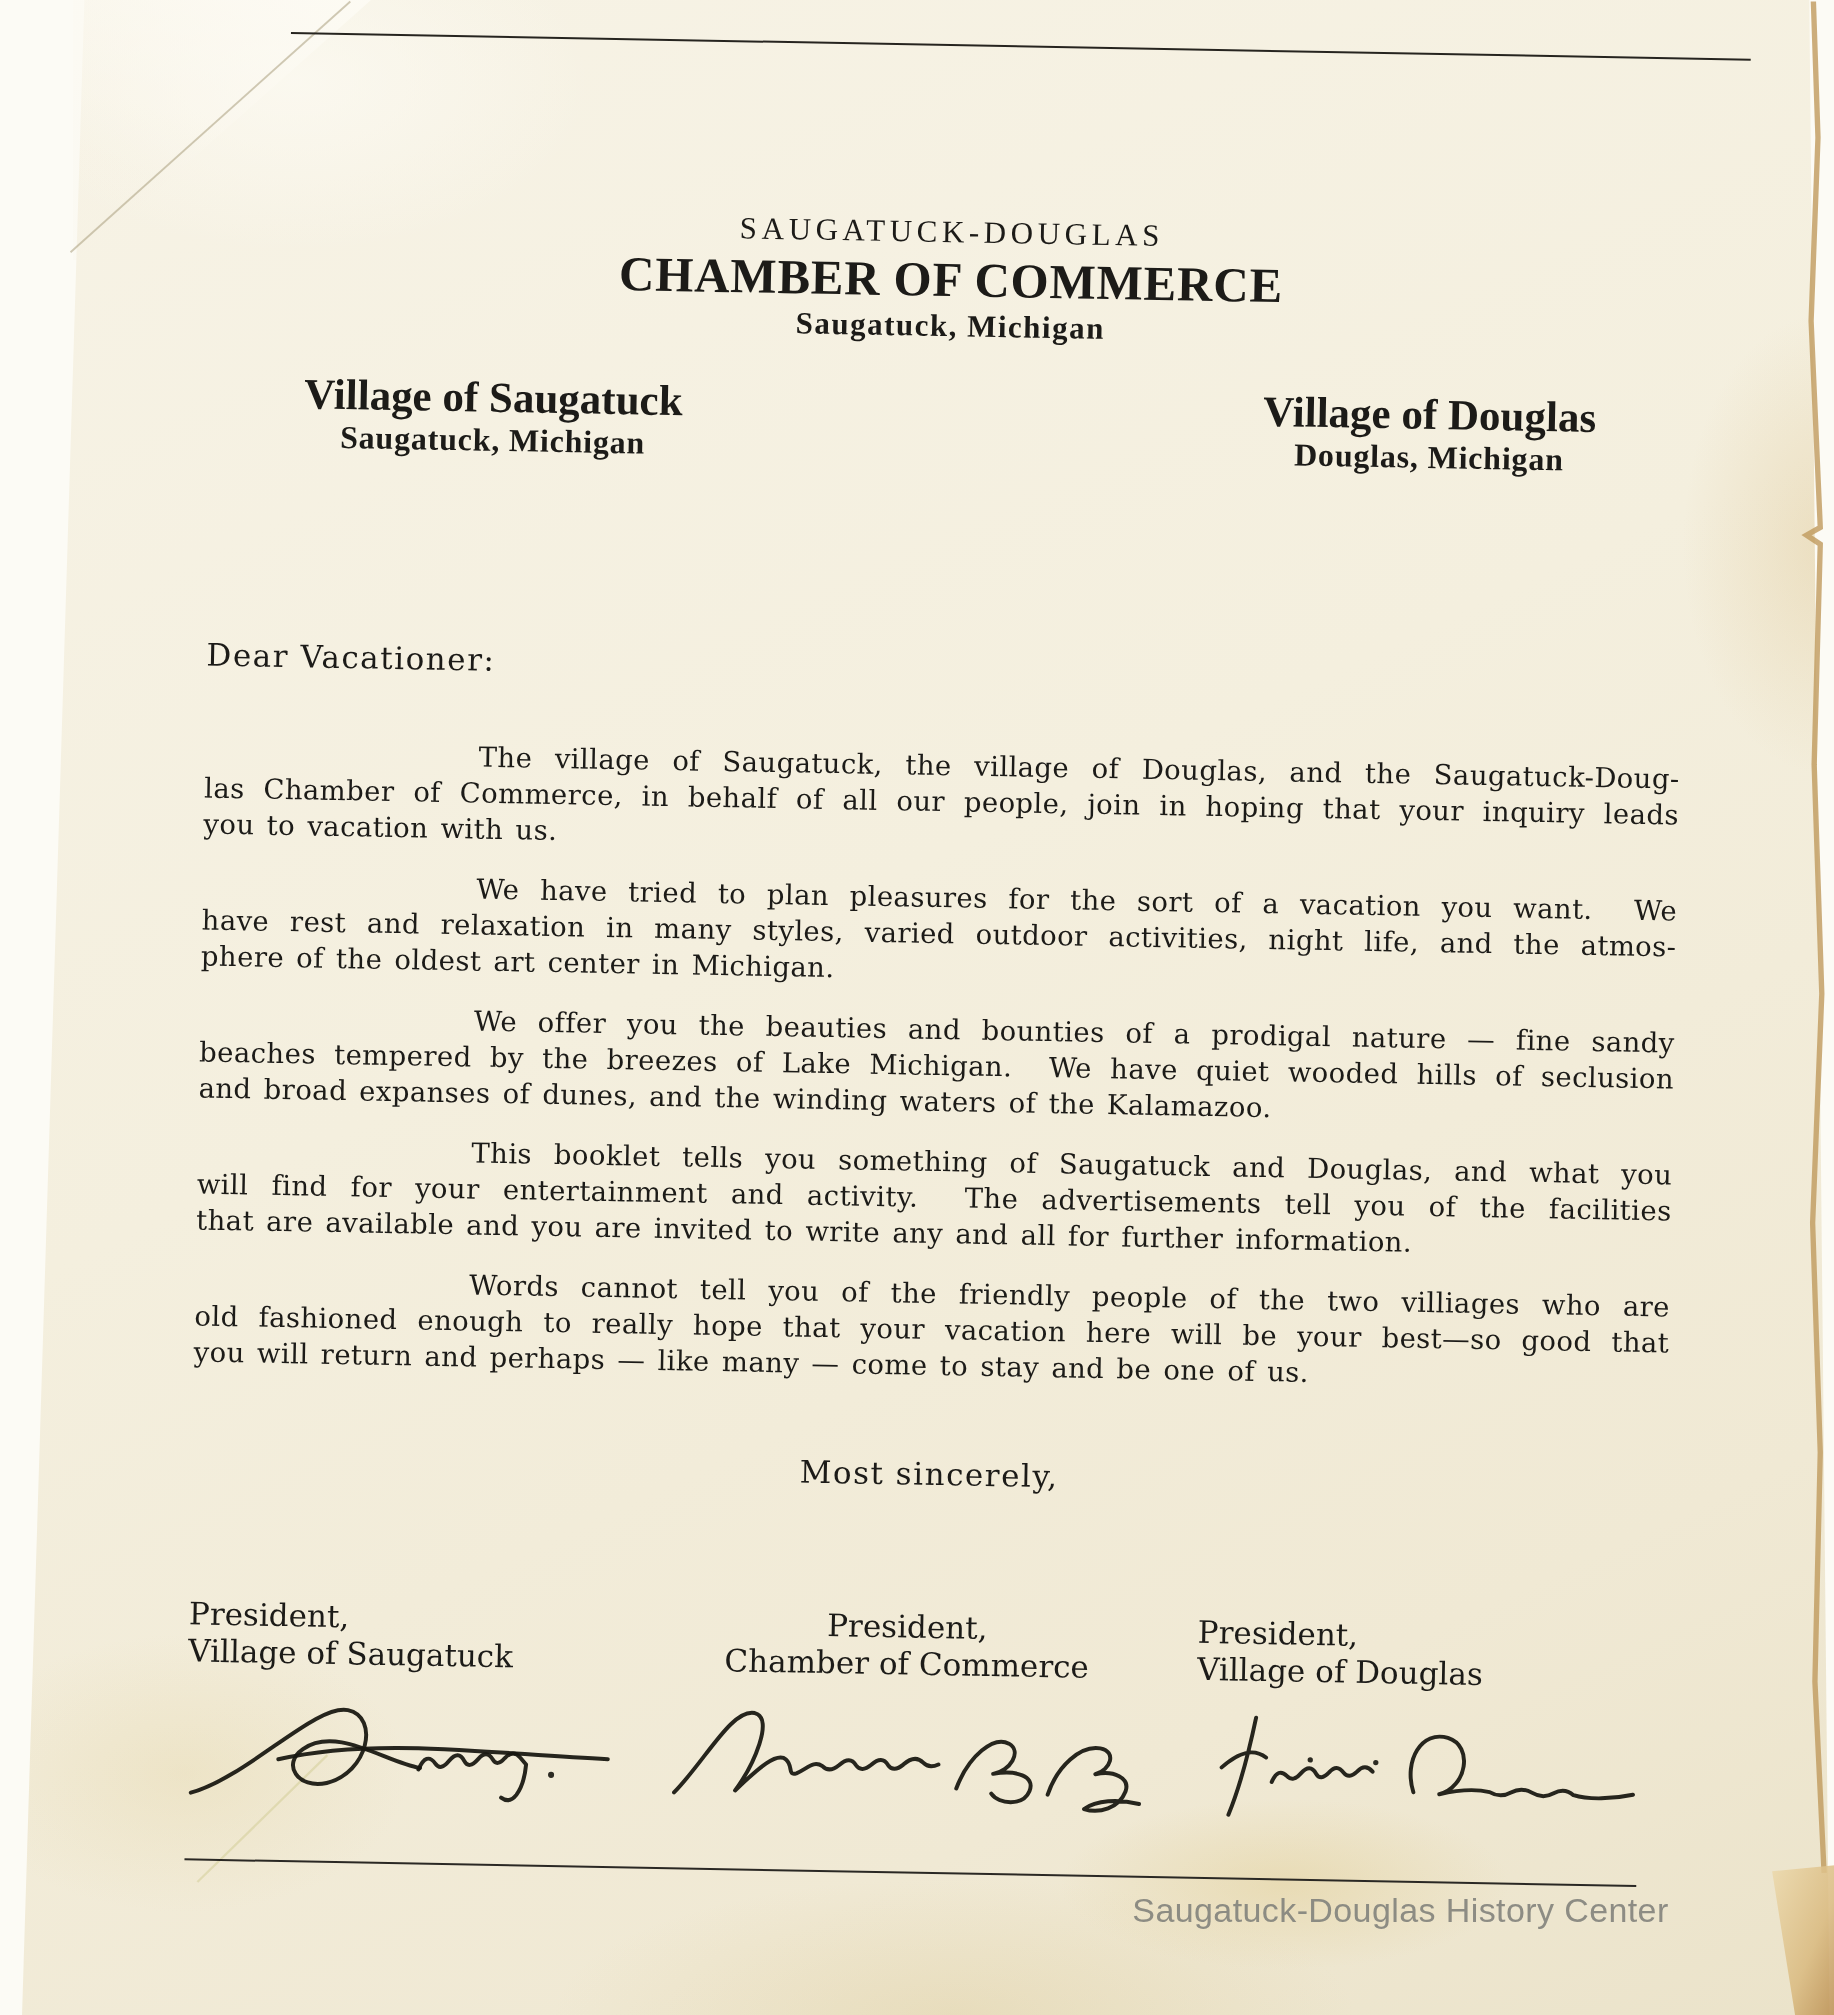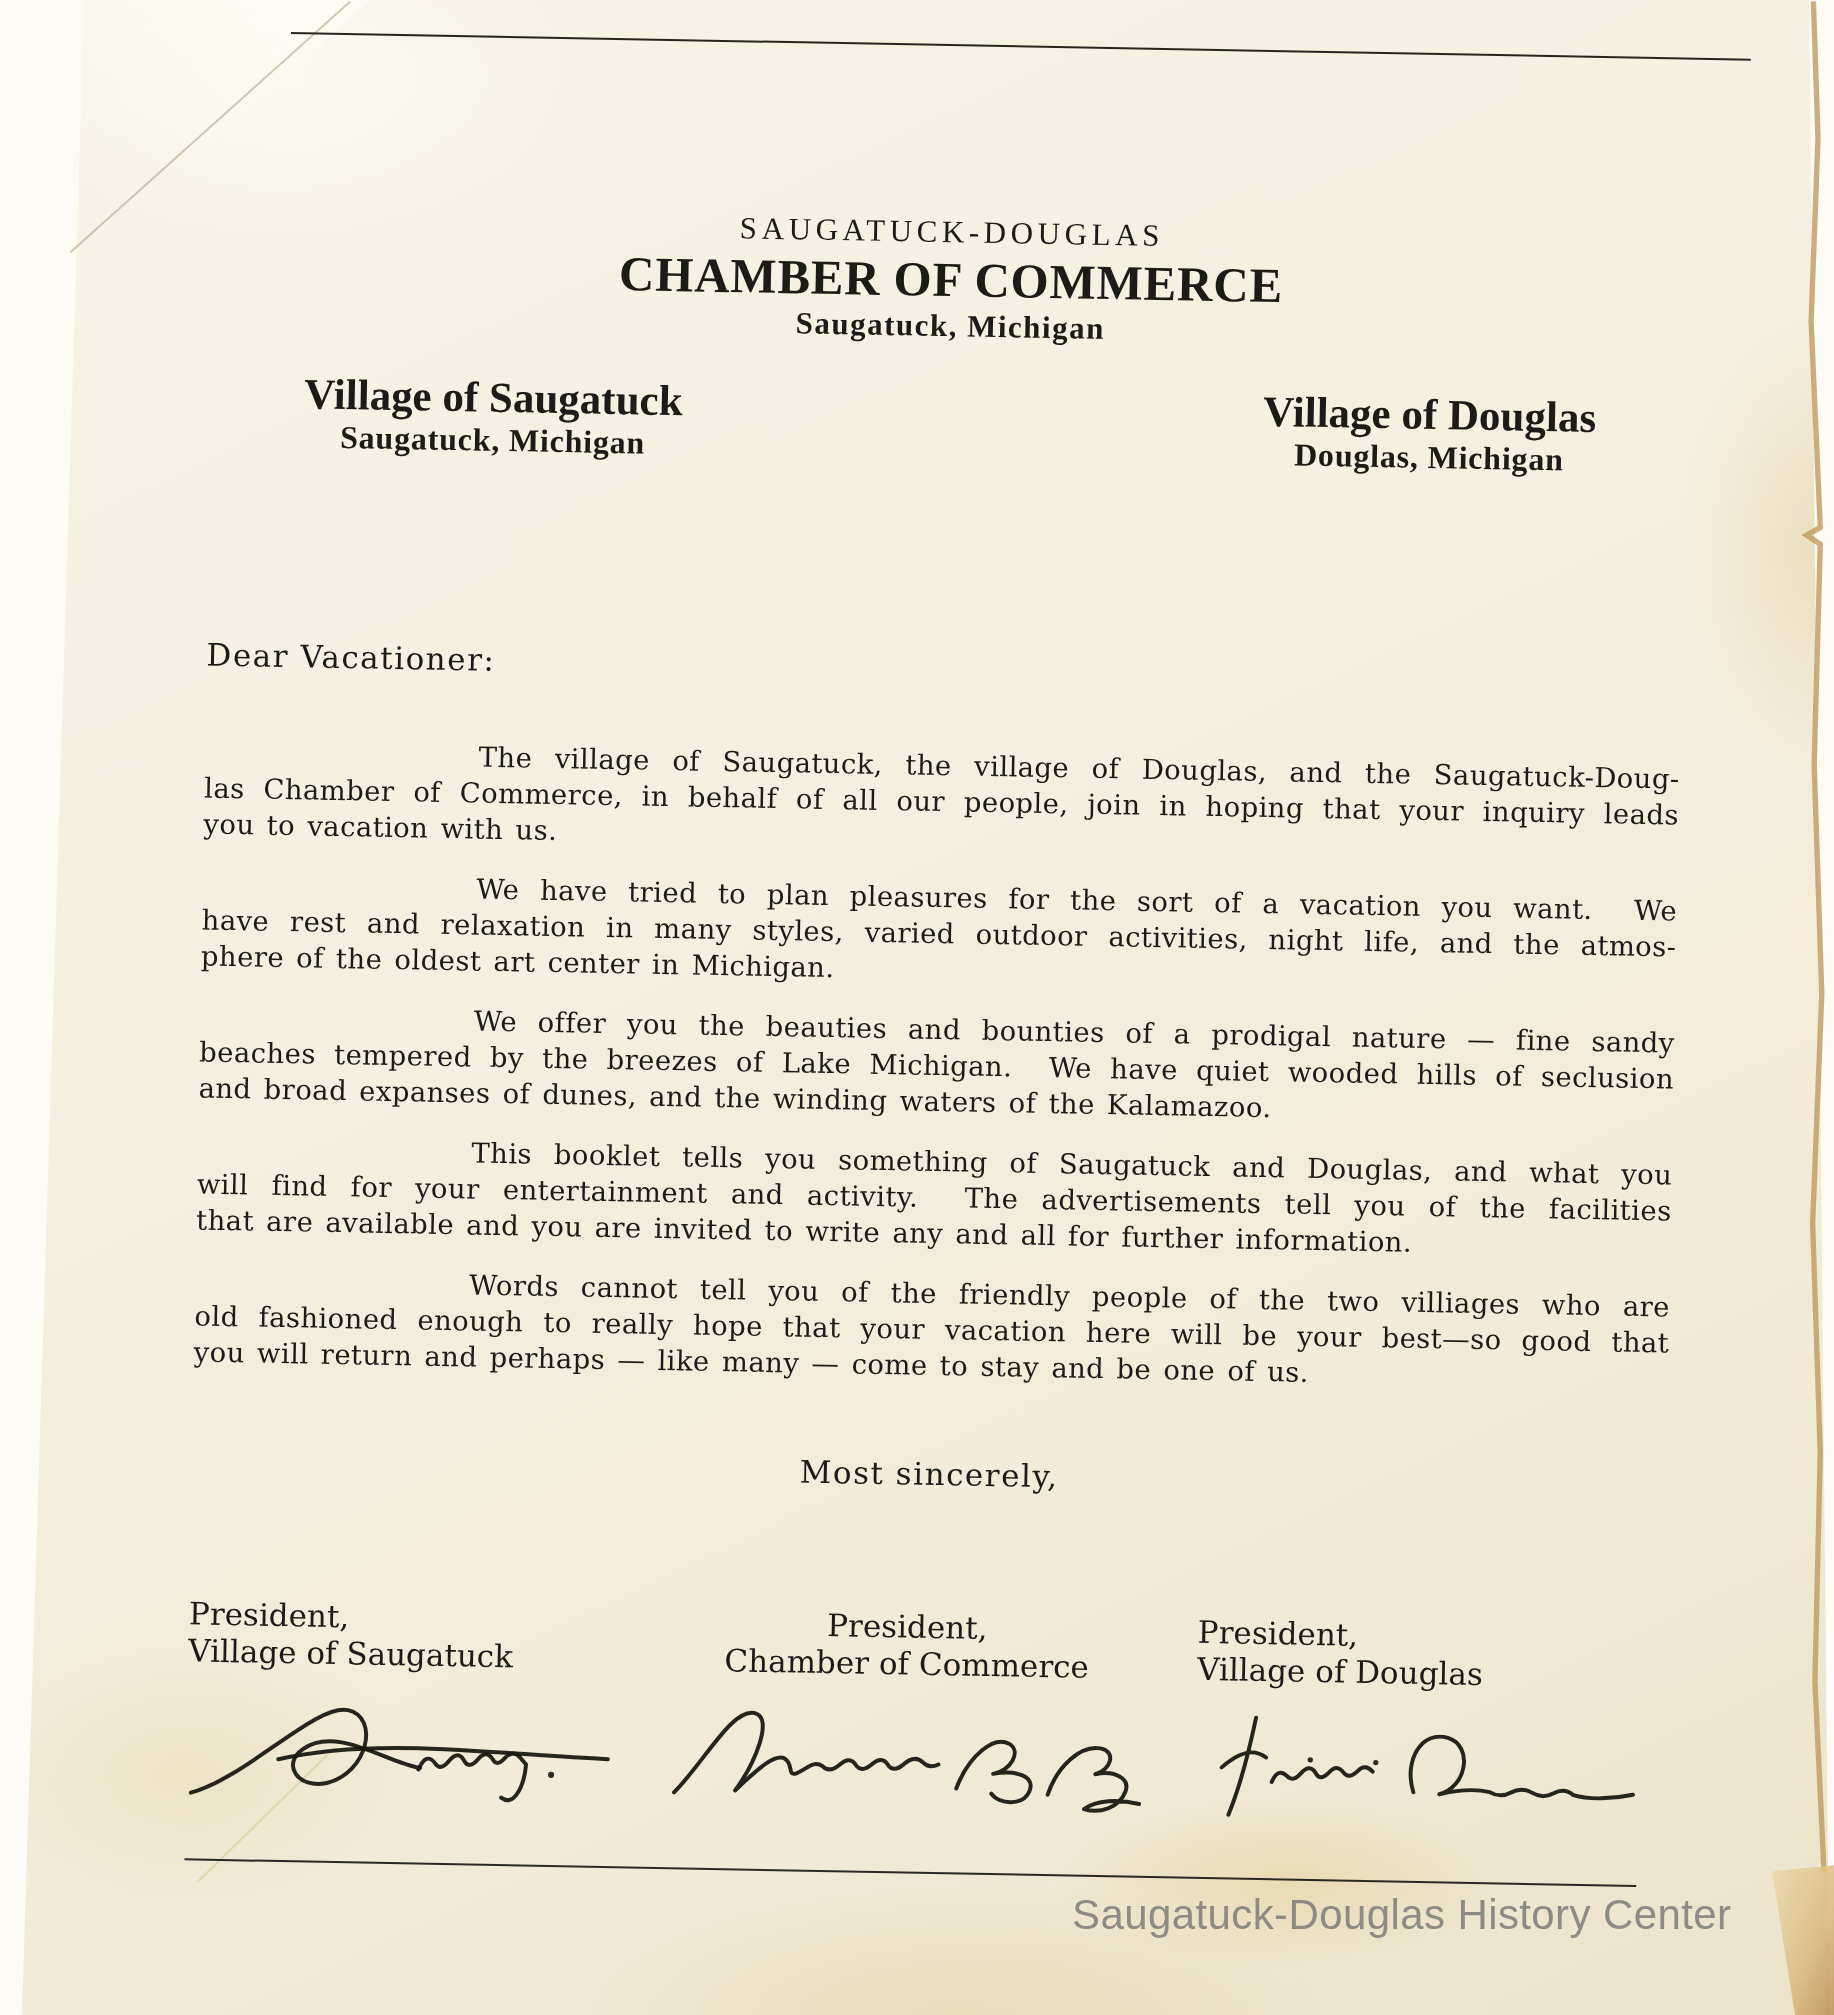--- a/index.html
+++ b/index.html
@@ -56,22 +56,22 @@
   .sig-row{margin-top:116px;display:grid;grid-template-columns:428px 1fr 466px;}
   .sig-block{font-size:31px;line-height:37px;}
   .sig-block.mid{text-align:center;}
   .sig-svg{display:block;margin-top:15.3px;}
   .sig-svg path{fill:none;stroke:#17160f;stroke-width:5.2;stroke-linecap:round;stroke-linejoin:round;opacity:0.93;}
   .sig-svg circle{fill:#17160f;opacity:0.9;}
   .sig-svg.mid{margin-left:auto;margin-right:auto;}
   
   .watermark{
     position:absolute;left:1072px;top:1891px;width:657px;
-    font-family:"Liberation Sans", sans-serif;font-size:42px;font-weight:400;
-    color:#85857e;opacity:0.92;letter-spacing:0.4px;white-space:nowrap;
+    font-family:"Liberation Sans", sans-serif;font-size:34px;font-weight:400;
+    color:#85857e;opacity:0.92;letter-spacing:0.4px;white-space:nowrap;text-align:center;
   }
 </style>
 </head>
 <body>
 
 <div class="paper"></div>
 <div class="fold-tl"></div>
 
 <svg class="edge-svg" width="1835" height="2015" viewBox="0 0 2400 2636">
   <defs>

